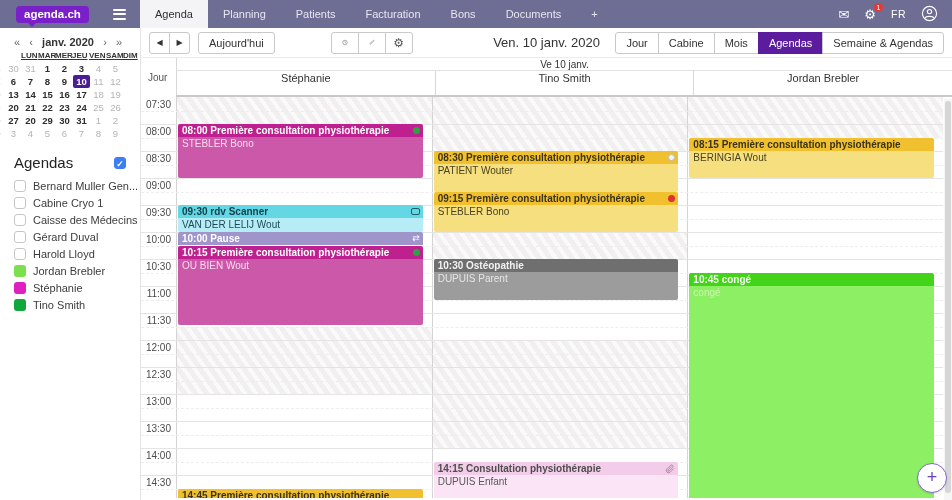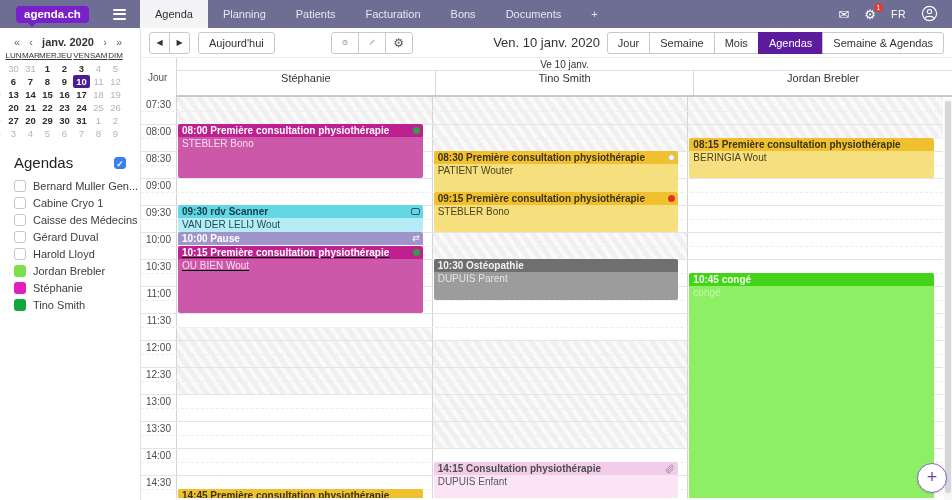--- a/index.html
+++ b/index.html
@@ -31,22 +31,22 @@
   .sidebar { width:140px; flex:none; padding-top:6px; }
   .main { flex:1; border-left:1px solid #e3e3e3; position:relative; }
 
   
   .minical { padding:2px 4px 0 0; }
   .mc-nav { display:flex; align-items:center; font-size:11px; color:#333;
             padding:0 10px 2px 10px; }
   .mc-nav .arr { color:#666; cursor:pointer; font-size:11px; width:14px; text-align:center; }
   .mc-title { flex:1; text-align:center; font-weight:bold; font-size:11px; }
   .mc-grid { display:grid; grid-template-columns:9px repeat(7,17px); margin-left:-4px; }
-  .mc-dow { font-size:8px; font-weight:normal; color:#333; text-align:center; line-height:12px;
-            text-decoration:underline; }
+  .mc-dow { font-size:8px; font-weight:bold; color:#333; text-align:center; line-height:12px;
+            text-decoration:underline;margin-left:16px; }
   .mc-wk { font-size:8.5px; color:#c0c0c0; line-height:13px; text-align:left; }
   .mc-day { font-size:9.5px; color:#2d2d2d; font-weight:bold; text-align:center;
             line-height:13px; cursor:pointer; border-radius:2px; }
   .mc-day.muted { color:#b4b4b4; font-weight:normal; }
   .mc-day.selected { background:#4a1d96; color:#fff; }
 
   
   .agendas { margin-top:14px; }
   .ag-head { display:flex; justify-content:space-between; align-items:center; padding:0 14px 6px 14px; }
   .ag-title { font-size:15px; color:#222; }
@@ -300,21 +300,21 @@
               <path d="M3 13c1.6-.1 2.6-.7 2.9-1.9L13 3.9a1.2 1.2 0 0 0-1.7-1.7L4.1 9.4C2.9 9.8 2.5 11.6 3 13z" fill="none" stroke="#555" stroke-width="1.1"></path>
             </svg>
         </button>
         <button class="btn icon-btn">
             <span style="color:#555; font-size:12px;">⚙</span>
           </button>
       </div>
       <div class="date-title">Ven. 10 janv. 2020</div>
       <div class="btn-group views">
           <button class="btn">Jour</button>
-          <button class="btn">Semaine</button>
+          <button class="btn">Cabine</button>
           <button class="btn">Mois</button>
           <button class="btn active-view">Agendas</button>
           <button class="btn">Semaine &amp; Agendas</button>
         </div>
     </div>
 
     <div class="cal-day-row">Ve 10 janv.</div>
     <div class="col-heads">
         <div class="col-head">Stéphanie</div>
         <div class="col-head">Tino Smith</div>
@@ -353,21 +353,21 @@
               <div class="ev-head">08:00 Première consultation physiothérapie<span class="ev-icon dot dot-green"></span></div>
               <div class="ev-body">STEBLER Bono</div>
             </div>
             <div class="event theme-cyan" style="top: 108px; height: 27px;">
               <div class="ev-head">09:30 rdv Scanner<span class="ev-icon bubble"></span></div>
               <div class="ev-body">VAN DER LELIJ Wout</div>
             </div>
             <div class="event theme-lavender" style="top: 135px; height: 17px;">
               <div class="ev-head">10:00 Pause<span class="ev-glyph">⇄</span></div>
             </div>
-            <div class="event theme-magenta" style="top: 148.5px; height: 67px; text-decoration: underline;">
+            <div class="event theme-magenta" style="top: 148.5px; height: 79px;">
               <div class="ev-head">10:15 Première consultation physiothérapie<span class="ev-icon dot dot-green"></span></div>
               <div class="ev-body">OU BIEN Wout</div>
             </div>
             <div class="event theme-yellow" style="top: 391.5px; height: 27px;">
               <div class="ev-head">14:45 Première consultation physiothérapie</div>
             </div>
           </div>
           <div class="col">
             <div class="blocked" style="top: 0px; height: 54px;"></div>
             <div class="blocked" style="top: 135px; height: 27px;"></div>

